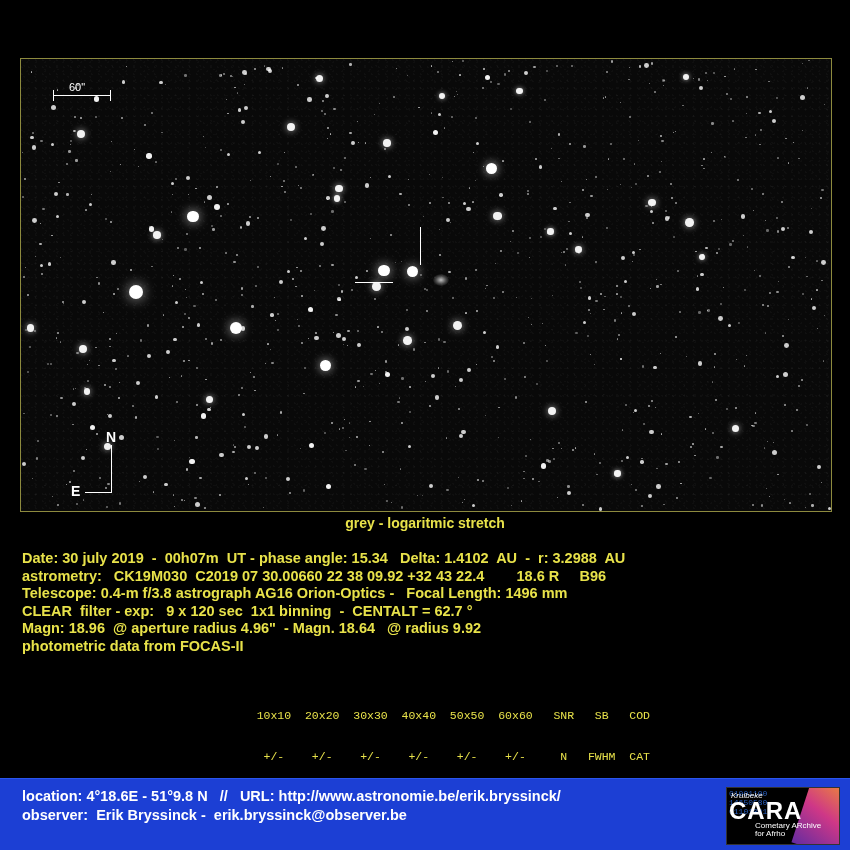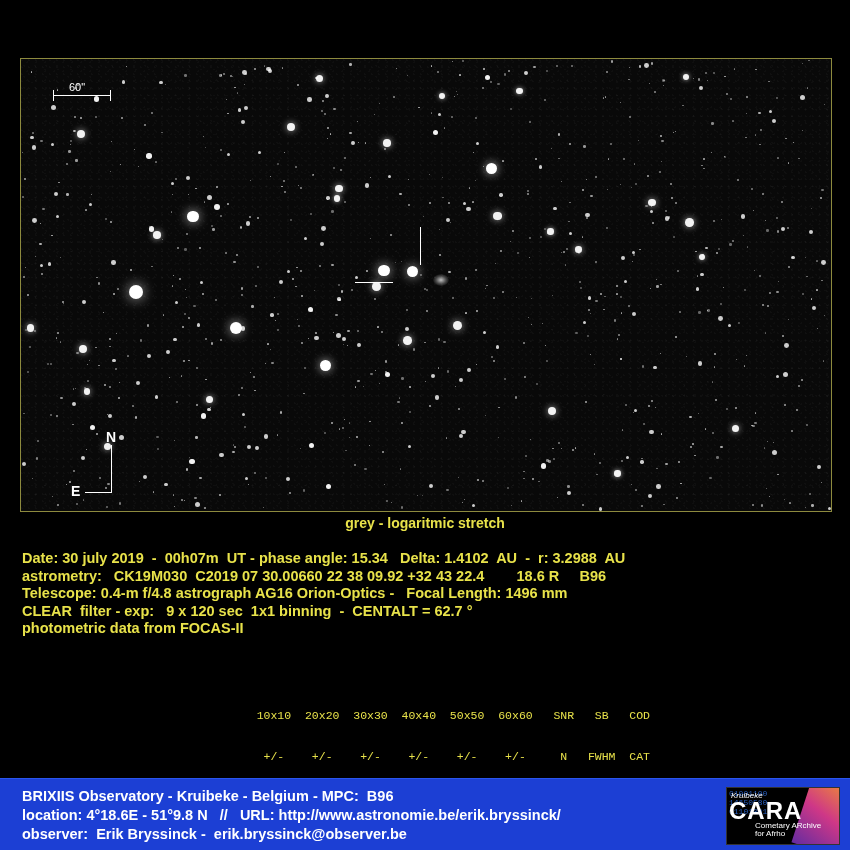--- a/index.html
+++ b/index.html
@@ -1038,37 +1038,37 @@
           <div class="hline"></div>
       </div>
     </div>
   </div>
 
   <div class="stretchcap">grey -  logaritmic stretch</div>
 
   <div class="info">
     <div>Date: 30 july 2019  -  00h07m  UT - phase angle: 15.34   Delta: 1.4102  AU  -  r: 3.2988  AU</div>
     <div>astrometry:   CK19M030  C2019 07 30.00660 22 38 09.92 +32 43 22.4        18.6 R     B96</div>
-    <div>Telescope: 0.4-m f/4.8 astrograph AG16 Orion-Optics -   Focal Length: 1496 mm</div>
+    <div>Telescope: 0.4-m f/3.8 astrograph AG16 Orion-Optics -   Focal Length: 1496 mm</div>
     <div>CLEAR  filter - exp:   9 x 120 sec  1x1 binning  -  CENTALT = 62.7 °</div>
+    <div>Magn: 18.96  @ aperture radius 4.96"  - Magn. 18.64   @ radius 9.92</div>
     <div>photometric data from FOCAS-II</div>
   </div>
 
   <div class="table">
     <div>                                  10x10  20x20  30x30  40x40  50x50  60x60   SNR   SB   COD</div>
     <div>                                   +/-    +/-    +/-    +/-    +/-    +/-     N   FWHM  CAT</div>
     <div>COMET         UTC</div>
     <div>------------  ----------------  -----  -----  -----  -----  -----  -----   ---  ----  ---</div>
     
     
   </div>
 
   <div class="footer">
     <div class="lines">
-      <div>BRIXIIS Observatory - Kruibeke - Belgium - MPC:  B96</div>
       <div>location: 4°18.6E - 51°9.8 N   //   URL: http://www.astronomie.be/erik.bryssinck/</div>
       <div>observer:  Erik Bryssinck -  erik.bryssinck@observer.be</div>
     </div>
     <div class="logo">
       <div class="bits">01001100
 14650580
 01101001</div>
       <div class="swoosh"></div>
       <div class="proj">Kruibeke</div>
       <div class="cara">CARA</div>

